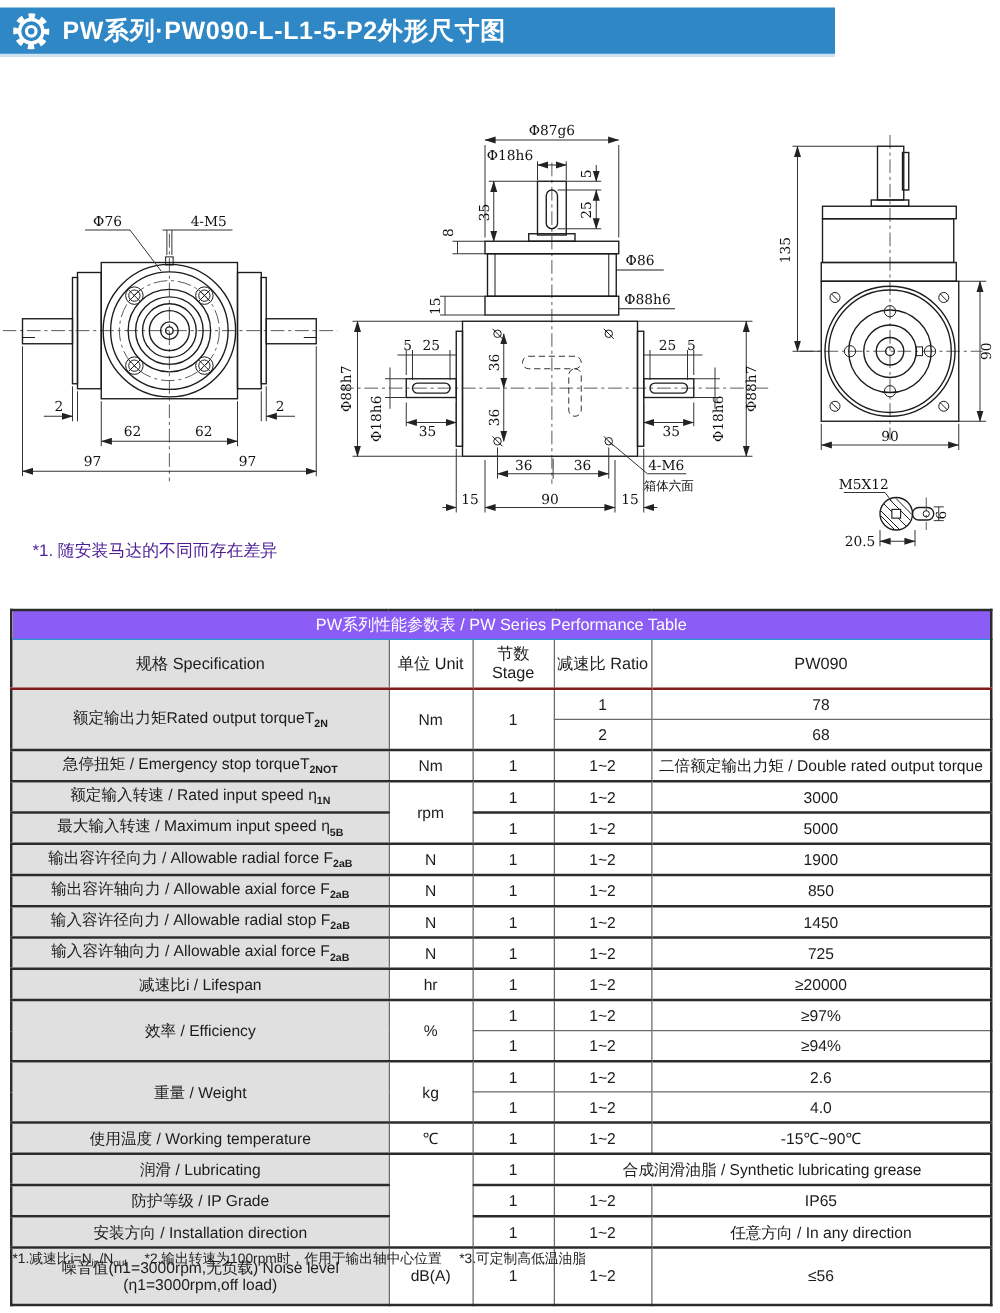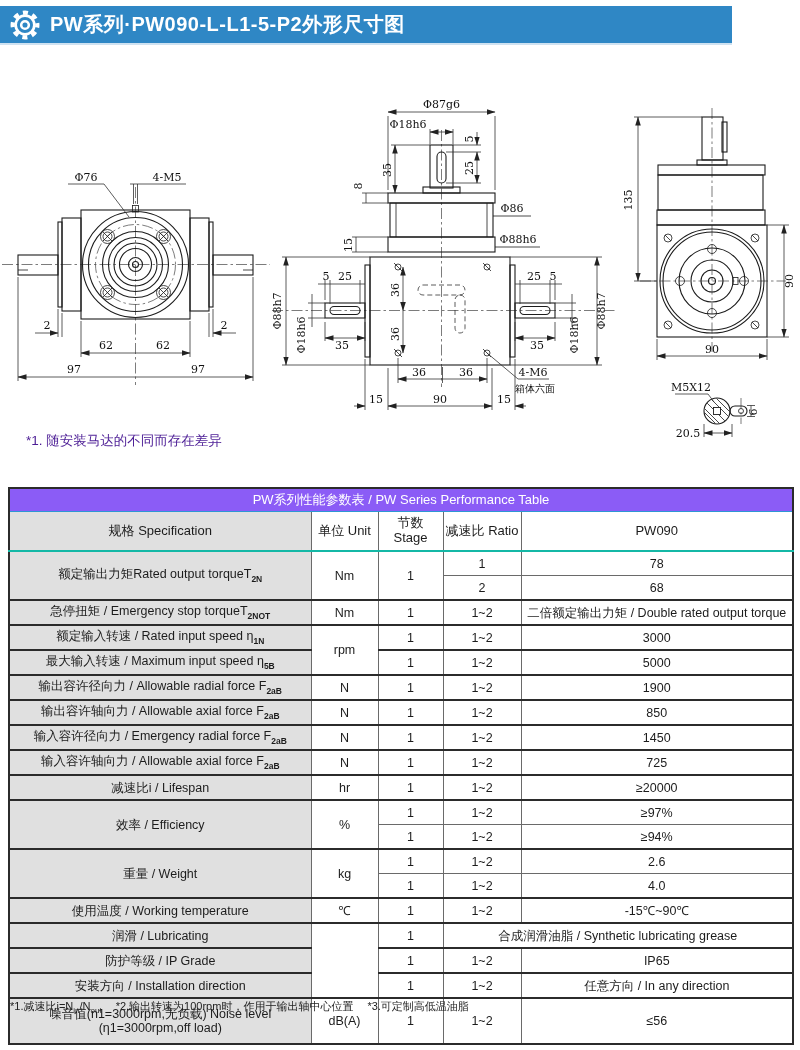--- a/index.html
+++ b/index.html
@@ -1,20 +1,20 @@
 <!DOCTYPE html>
 <html><head>
 <meta charset="utf-8">
 <style>
   html,body{margin:0;padding:0;background:#fff;}
   .page{position:relative;width:800px;height:1050px;background:#fff;overflow:hidden;
         font-family:"Liberation Sans",sans-serif;color:#222;}
 
   
-  .topbar{position:absolute;left:0;top:6px;width:732px;height:39px;background:#2F87C5;
+  .topbar{position:absolute;left:0;top:6px;width:668px;height:39px;background:#2F87C5;
           border-bottom:2px solid #cfe2f1;display:flex;align-items:center;box-sizing:border-box;padding-left:8px;}
   .topbar .ttl{color:#fff;font-size:20px;font-weight:bold;letter-spacing:.5px;margin-left:8px;}
 
   
   .cad{position:absolute;}
   .cad .o{fill:none;stroke:#1c1c1c;stroke-width:1.1;}
   .cad .t{fill:none;stroke:#1c1c1c;stroke-width:.8;}
   .cad .dim{fill:none;stroke:#333;stroke-width:.8;}
   .cad .ar{marker-start:url(#as);marker-end:url(#ae);}
   .cad .ae{marker-end:url(#ae);}
@@ -23,21 +23,21 @@
   .cad text{font:11px "DejaVu Serif",serif;fill:#111;text-anchor:middle;}
   .cad text.cn{font:10px "Liberation Sans",sans-serif;}
   .note1{position:absolute;left:26px;top:432px;font-size:13.5px;color:#4c1d95;}
 
   
   .perf{position:absolute;left:8px;top:487px;width:784px;border-collapse:collapse;
         table-layout:fixed;font-size:12.5px;color:#1c1c1c;border:2px solid #2b2b2b;}
   .perf td{border:1px solid #6a6a6a;text-align:center;vertical-align:middle;
            padding:0 2px;height:23px;line-height:1.12;overflow:hidden;}
   .perf tr.title td{background:#8b5cf6;color:#fff;font-size:13px;height:22px;border:1px solid #2E96D4;}
-  .perf tr.hdr td{height:38px;font-size:13px;border-bottom:2px solid #14b8a6;}
+  .perf tr.hdr td{height:38px;font-size:13px;border-bottom:2px solid #7f1d1d;}
   .perf td.spec{background:#E0E0E0;}
   .perf tr.grp td{border-top:2px solid #2b2b2b;}
   .perf tr.noise td{height:44px;}
   .perf sub{font-size:8.5px;font-weight:bold;}
 
   
   .fn{position:absolute;left:10px;top:999px;font-size:11px;color:#222;}
   .fn sub{font-size:8px;}
   .fn .gap{margin-left:14px;}
 </style>
@@ -407,21 +407,21 @@
       <td>1900</td>
     </tr>
     <tr class="grp">
       <td class="spec"><span>输出容许轴向力 / Allowable axial force F</span><sub>2aB</sub></td>
       <td>N</td>
       <td>1</td>
       <td>1~2</td>
       <td>850</td>
     </tr>
     <tr class="grp">
-      <td class="spec"><span>输入容许径向力 / Emergency radial force F</span><sub>2aB</sub></td>
+      <td class="spec"><span>输入容许径向力 / Allowable radial stop F</span><sub>2aB</sub></td>
       <td>N</td>
       <td>1</td>
       <td>1~2</td>
       <td>1450</td>
     </tr>
     <tr class="grp">
       <td class="spec"><span>输入容许轴向力 / Allowable axial force F</span><sub>2aB</sub></td>
       <td>N</td>
       <td>1</td>
       <td>1~2</td>

